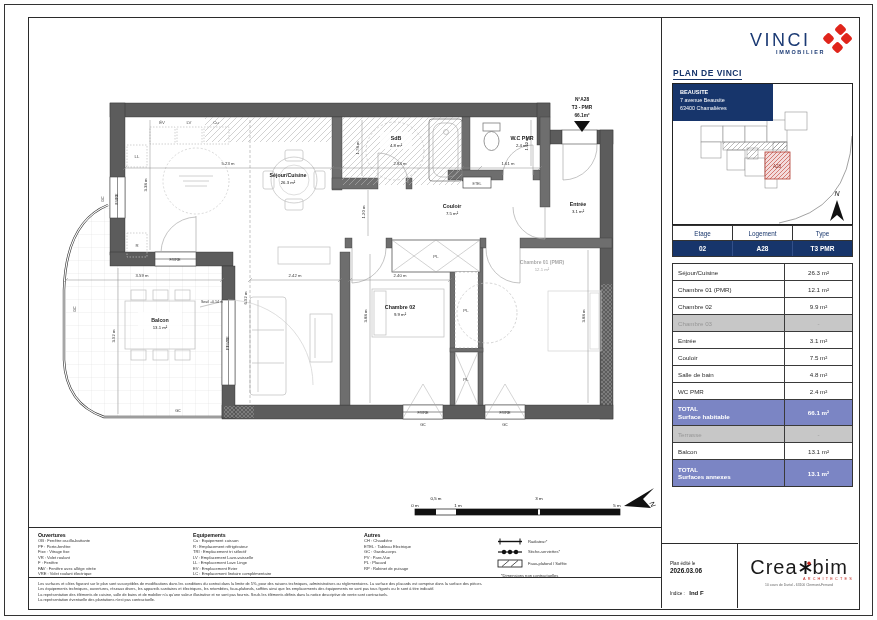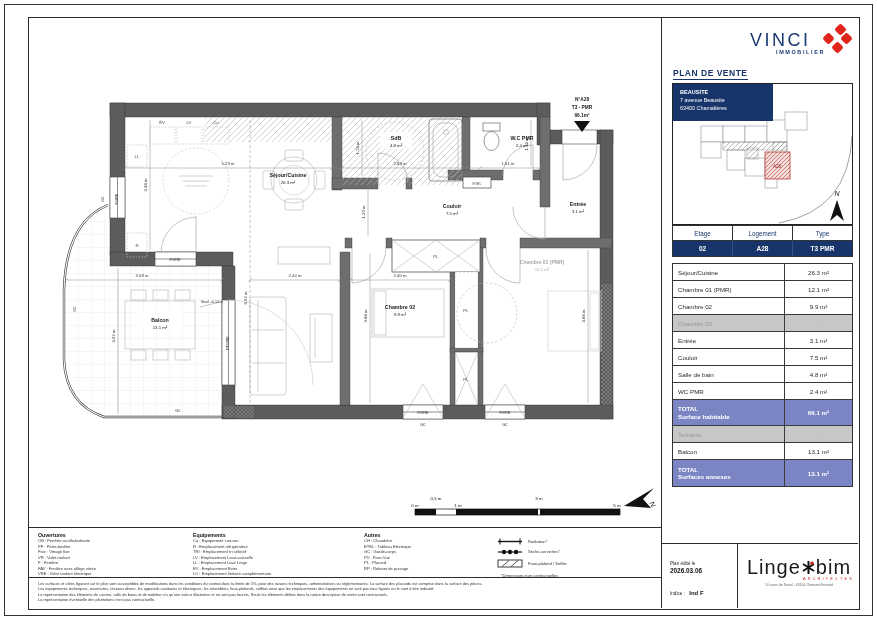--- a/index.html
+++ b/index.html
@@ -370,21 +370,21 @@
   <div class="abs vincisub" style="left:776px;top:49px;">IMMOBILIER</div>
   <svg class="abs" style="left:820px;top:24px;" width="32" height="34" viewBox="0 0 32 34">
     <g fill="#e0251b">
       <rect x="16" y="1" width="9" height="9" rx="2.5" transform="rotate(45 20.5 5.5)"></rect>
       <rect x="22" y="10" width="9" height="9" rx="2.5" transform="rotate(45 26.5 14.5)"></rect>
       <rect x="4" y="10" width="9" height="9" rx="2.5" transform="rotate(45 8.5 14.5)"></rect>
       <rect x="13" y="19" width="9" height="9" rx="2.5" transform="rotate(45 17.5 23.5)"></rect>
     </g>
   </svg>
 
-  <div class="abs title" style="left:673px;top:68px;">PLAN DE VENTE</div>
+  <div class="abs title" style="left:673px;top:68px;">PLAN DE VINCI</div>
 
   <div class="abs" style="left:672px;top:83px;width:181px;height:142px;border:1px solid #222;box-sizing:border-box;">
     <svg width="179" height="140" viewBox="0 0 179 140">
       <defs>
         <pattern id="khatch" width="5" height="5" patternUnits="userSpaceOnUse">
           <path d="M0 5 L5 0" stroke="#8f8f8f" stroke-width="0.6"></path>
         </pattern>
         <pattern id="rhatch" width="4" height="4" patternUnits="userSpaceOnUse">
           <path d="M0 4 L4 0" stroke="#c0392b" stroke-width="0.6"></path>
         </pattern>
@@ -501,21 +501,21 @@
     <div class="ftsmall">Plan édité le</div>
     <div style="font-size:6.4px;font-weight:bold;color:#111;margin-top:1px;">2026.03.06</div>
     <div style="margin-top:7px;">
       <span class="ftsmall">Indice :</span>
       <span style="font-size:6px;font-weight:bold;color:#111;">Ind F</span>
     </div>
   </div>
 
   <div class="abs" style="left:744px;top:556px;width:110px;text-align:center;">
     <div style="display:flex;align-items:center;justify-content:center;">
-      <span class="creaname">Linge</span>
+      <span class="creaname">Crea</span>
       <svg width="13" height="15" viewBox="0 0 13 15" style="margin:0 1px;">
         <line x1="6.5" y1="1" x2="6.5" y2="14" stroke="#111" stroke-width="2"></line>
         <line x1="1" y1="4" x2="12" y2="11" stroke="#111" stroke-width="2"></line>
         <line x1="12" y1="4" x2="1" y2="11" stroke="#111" stroke-width="2"></line>
         <circle cx="10" cy="3.2" r="1.7" fill="#c0251c"></circle>
       </svg>
       <span class="creaname">bim</span>
     </div>
     <div class="creasub" style="text-align:right;margin-top:-2px;">ARCHITECTES</div>
     <div class="creaaddr" style="margin-top:2px;">10 cours de Durtol - 63100 Clermont-Ferrand</div>

